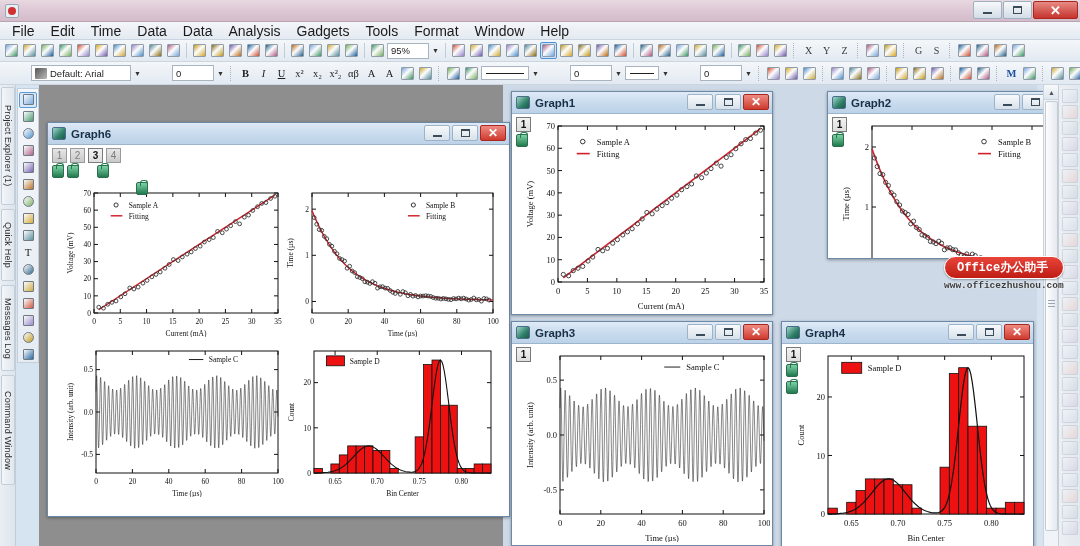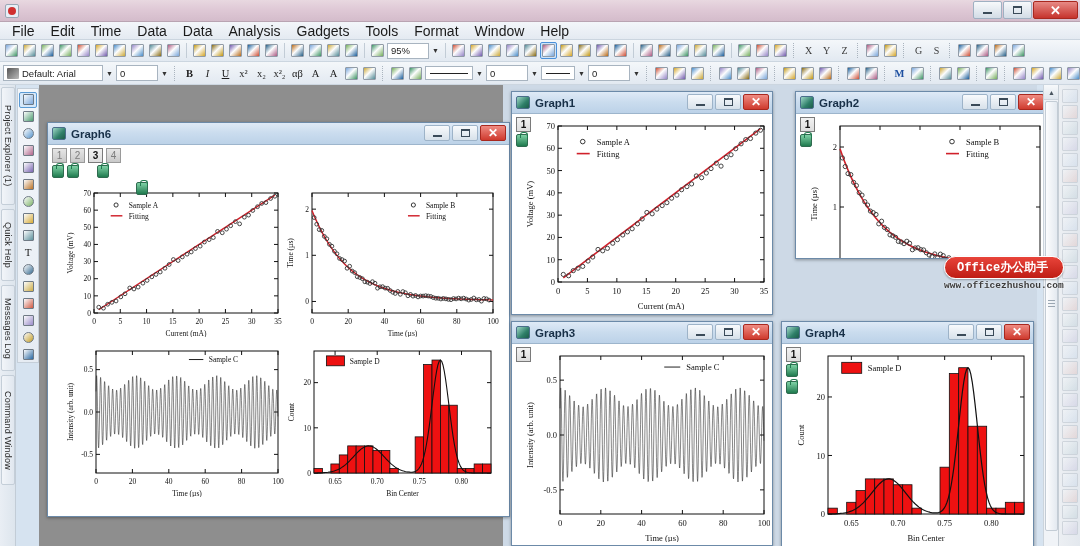--- a/index.html
+++ b/index.html
@@ -80,21 +80,21 @@
     font-size:9.5px;display:flex;align-items:center;padding-left:3px;color:#222;
     flex:0 0 auto;
   }
   .ddarrow{
     width:11px;height:16px;display:flex;align-items:center;justify-content:center;
     font-size:7px;color:#333;flex:0 0 auto;
   }
   .fontbox{
     height:16px;background:#fff;border:1px solid #a8b4c0;
     font-size:9.5px;display:flex;align-items:center;padding-left:3px;color:#222;
-    flex:0 0 auto; gap:3px;
+    flex:0 0 auto; gap:3px;margin-left:28px;
   }
   .linebox{width:48px;height:14px;background:#fff;border:1px solid #a8b4c0;position:relative;flex:0 0 auto;}
   .linebox:after{content:"";position:absolute;left:4px;right:4px;top:6px;height:1px;background:#222;}
 
   
   .leftdock{
     position:absolute;left:0;top:85px;width:16px;height:461px;
     background:linear-gradient(90deg,#e9eef4,#dde5ed);
     border-right:1px solid #c2ccd6;
   }
@@ -1052,21 +1052,21 @@
             <text x="70.72" y="24.830000000000002" font-size="8.5" text-anchor="start" font-family="&quot;Liberation Serif&quot;, serif" fill="#111">Sample A</text>
             <line x1="50.72" y1="33.6" x2="63.72" y2="33.6" stroke="#d0202a" stroke-width="1.6"></line>
             <text x="70.72" y="36.83" font-size="8.5" text-anchor="start" font-family="&quot;Liberation Serif&quot;, serif" fill="#111">Fitting</text>
             <text x="135" y="189" font-size="8.5" text-anchor="middle" font-family="&quot;Liberation Serif&quot;, serif" fill="#111">Current (mA)</text>
             <text x="7" y="84" font-size="8.5" text-anchor="middle" font-family="&quot;Liberation Serif&quot;, serif" fill="#111" transform="rotate(-90,7,84)">Voltage (mV)</text>
           </svg>
         </div>
     </div>
   </div>
 
-  <div class="gwin" id="win-graph2" style="left:795px; top:91px; width:253px; height:168px;">
+  <div class="gwin" id="win-graph2" style="left:827px; top:91px; width:253px; height:168px;">
     <div class="gwin-title">
       <span class="gico"></span>
       <span class="gname">Graph2</span>
       <div class="gwin-btns">
         <div class="gwb">
             <i class="glyph-min"></i>
           </div>
         <div class="gwb">
             <i class="glyph-max"></i>
           </div>

